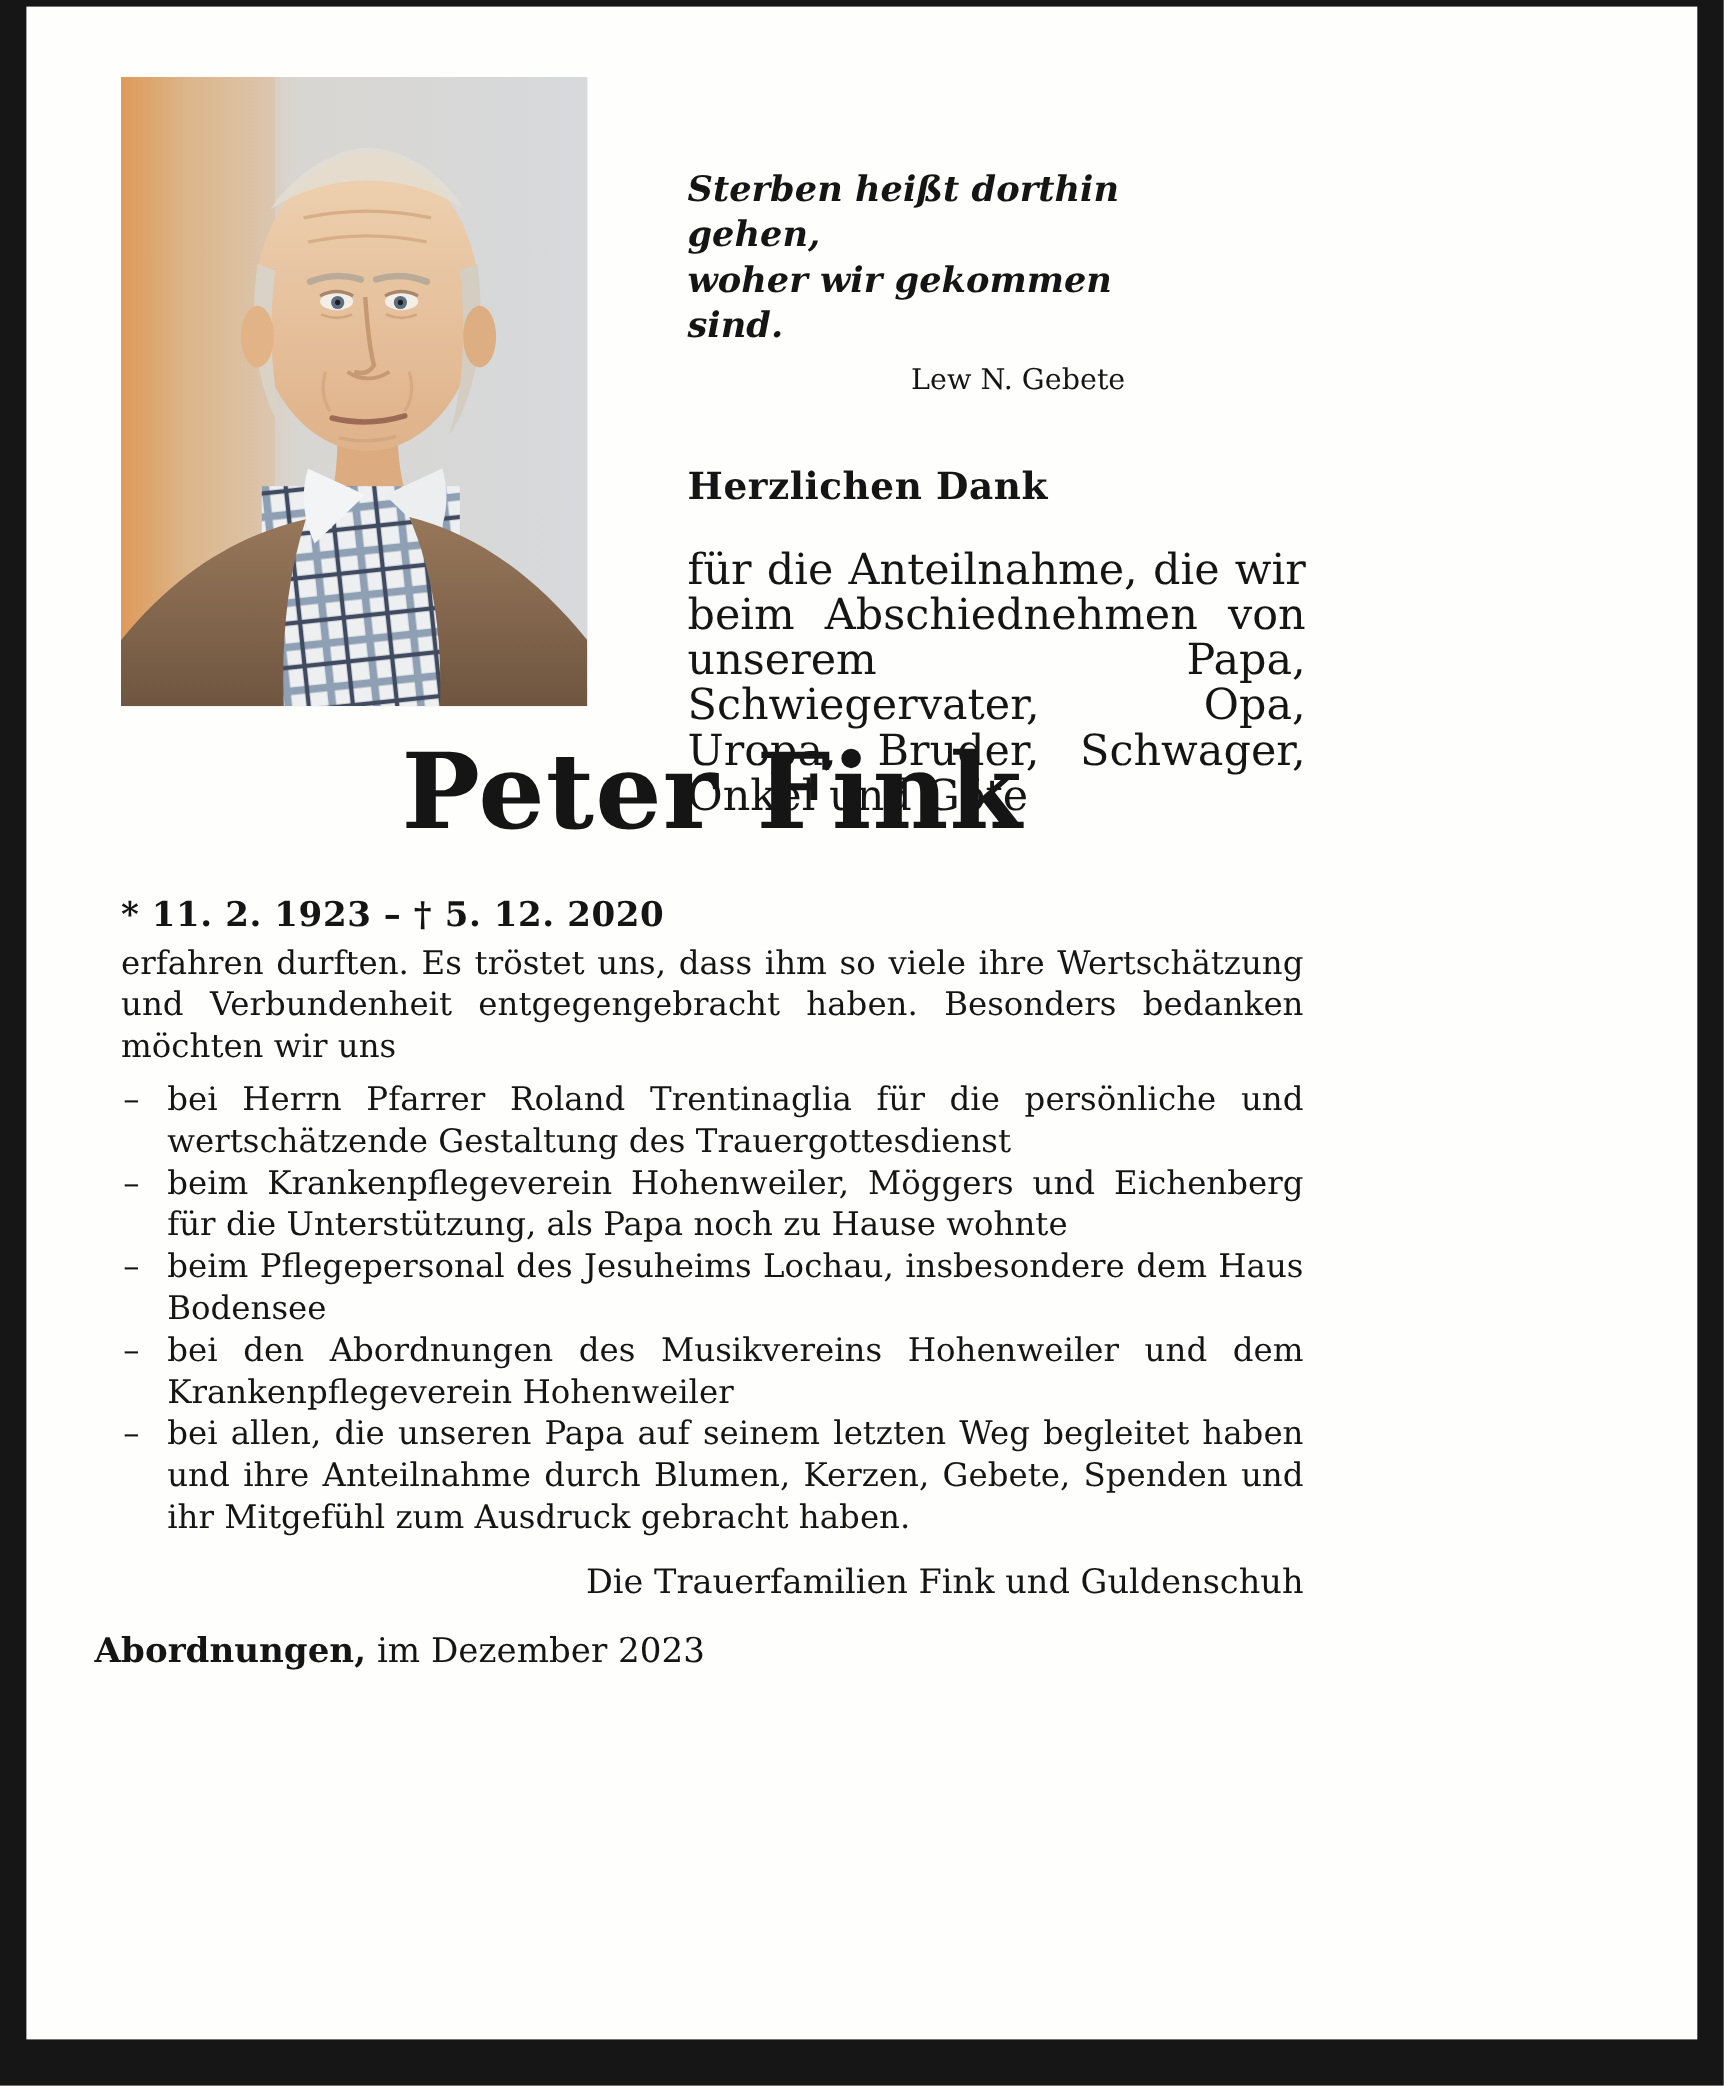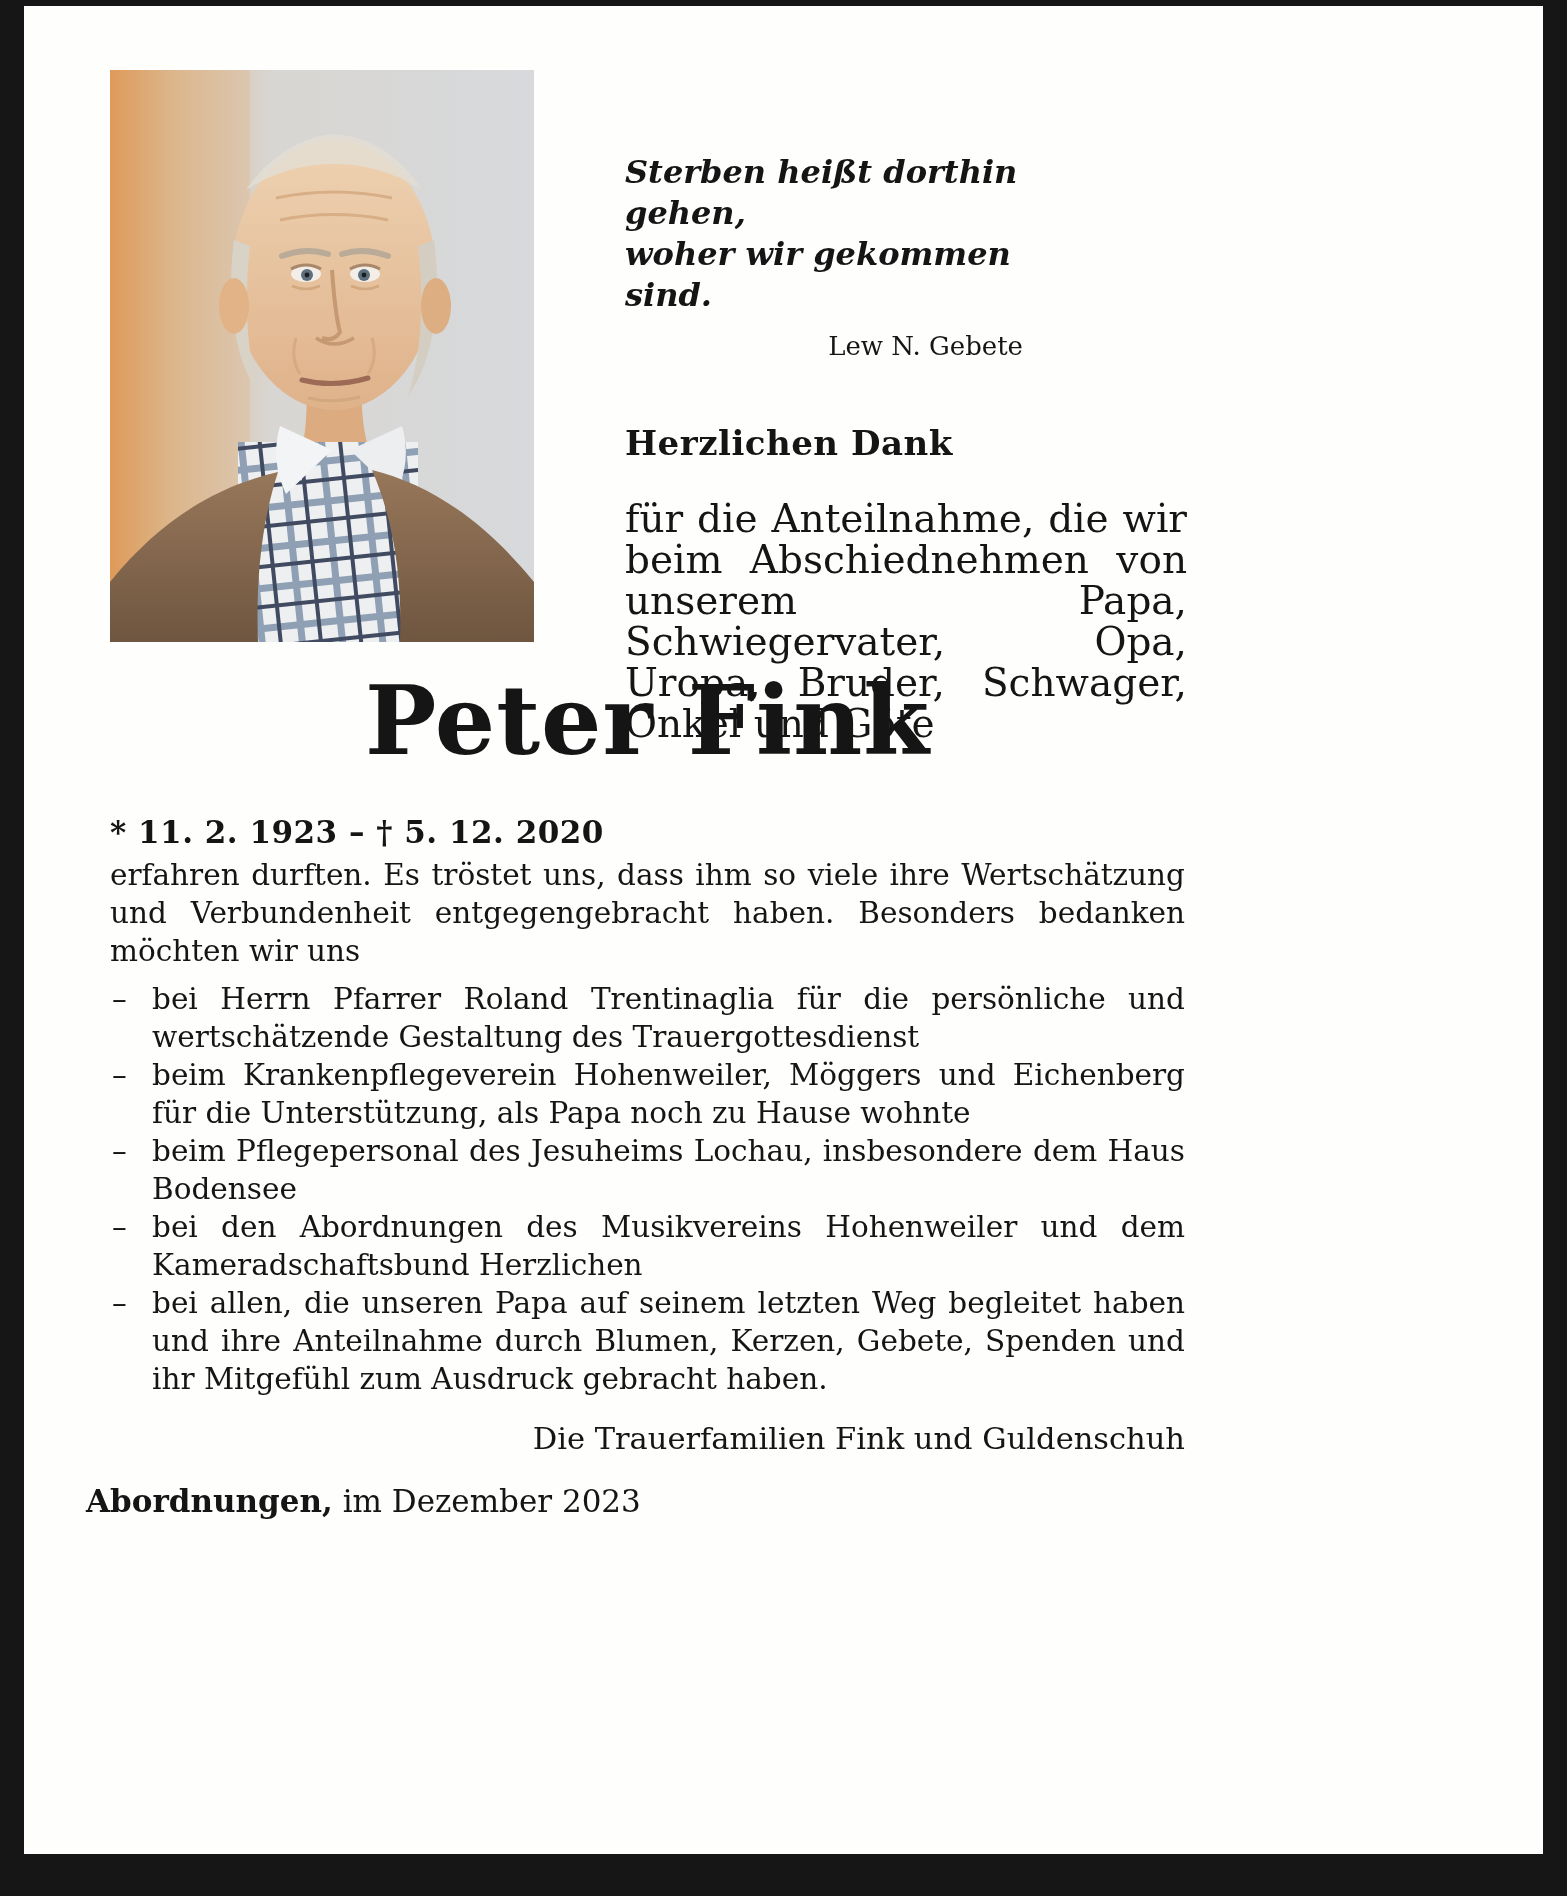--- a/index.html
+++ b/index.html
@@ -149,21 +149,21 @@
         <div class="ack">
           <span class="dash">–</span>
           <span>beim Krankenpflegeverein Hohenweiler, Möggers und Eichenberg für die Unterstützung, als Papa noch zu Hause wohnte</span>
         </div>
         <div class="ack">
           <span class="dash">–</span>
           <span>beim Pflegepersonal des Jesuheims Lochau, insbesondere dem Haus Bodensee</span>
         </div>
         <div class="ack">
           <span class="dash">–</span>
-          <span>bei den Abordnungen des Musikvereins Hohenweiler und dem Kameradschaftsbund Herzlichen</span>
+          <span>bei den Abordnungen des Musikvereins Hohenweiler und dem Krankenpflegeverein Hohenweiler</span>
         </div>
         <div class="ack">
           <span class="dash">–</span>
           <span>bei allen, die unseren Papa auf seinem letzten Weg begleitet haben und ihre Anteilnahme durch Blumen, Kerzen, Gebete, Spenden und ihr Mitgefühl zum Ausdruck gebracht haben.</span>
         </div>
       </div>
 
       <div class="sig">
         <span>Die Trauerfamilien</span>
         <b>Fink</b>

